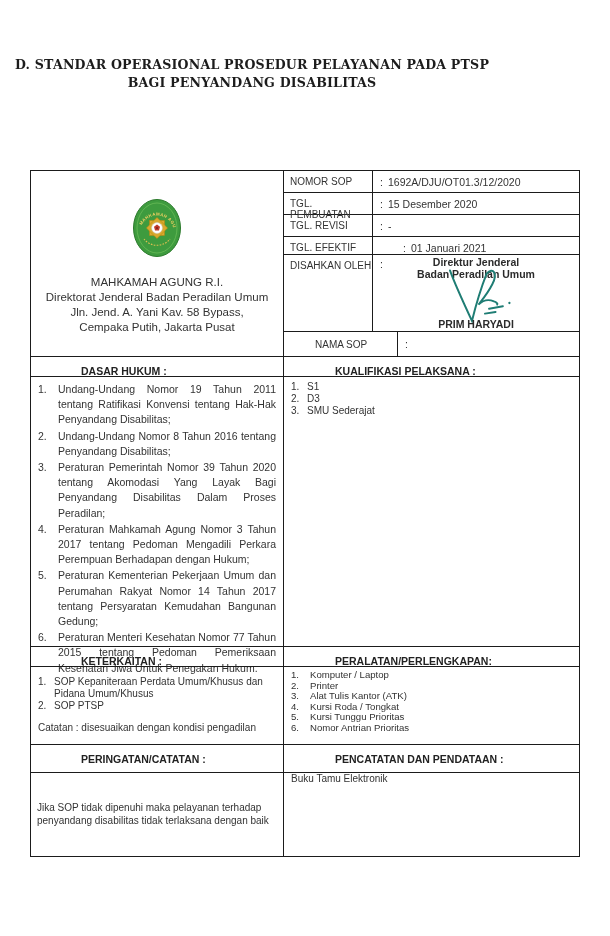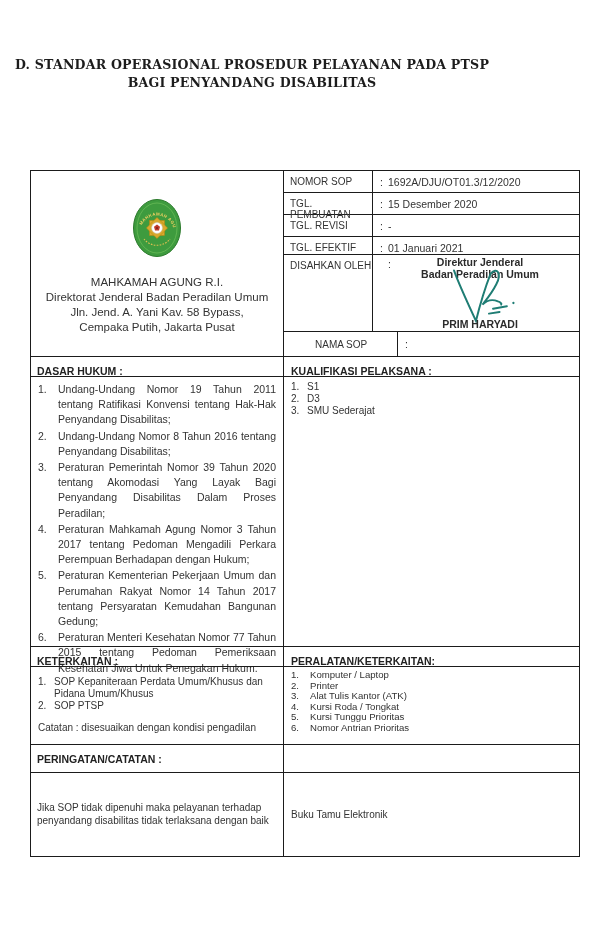--- a/index.html
+++ b/index.html
@@ -19,46 +19,46 @@
   
   .top-block { height: 186px; display: flex; }
   .org-cell { width: 253px; position: relative; }
   .logo-wrap { position: absolute; top: 27px; left: 50%; transform: translateX(-50%); }
   .org-text { position: absolute; top: 104px; left: 0; right: 0; text-align: center;
               font-size: 11.5px; line-height: 15px; color: #333; }
   .top-right { flex: 1; display: flex; flex-direction: column; }
 
   .meta-row { display: flex; }
   .meta-row.h22 { height: 22px; }
-  .meta-row.h18 { height: 18px; }
+  .meta-row.h18 { height: 18px; gap: 23px; }
   .meta-label { width: 89px; padding: 5px 0 0 6px; font-size: 10px; color: #333; }
   .meta-value { flex: 1; display: flex; padding-top: 5px; font-size: 10.5px; }
   .colon { width: 13px; padding-left: 7px; font-size: 10.5px; color: #333; flex: none; }
   .val { padding-left: 2px; white-space: nowrap; }
 
-  .approval-row { height: 77px; display: flex; gap: 8px; }
+  .approval-row { height: 77px; display: flex; }
   .approval-cell { flex: 1; position: relative; }
   .approval-colon { position: absolute; left: 7px; top: 3px; font-size: 10.5px; }
   .pos-lines { padding-top: 2px; text-align: center; font-weight: bold; font-size: 10.5px; line-height: 11.5px; color: #2b2b2b; }
   .signature { position: absolute; top: 13px; left: 50%; transform: translateX(-46%); }
   .signer { position: absolute; bottom: 1px; left: 0; right: 0; text-align: center;
             font-weight: bold; font-size: 10.5px; color: #2b2b2b; }
 
   .nama-row { flex: 1; display: flex; }
   .nama-label { width: 89px; padding: 7px 0 0 6px; font-size: 10px; margin-left: 25px; }
   .nama-value { flex: 1; display: flex; align-items: center; }
   .nama-text { font-weight: bold; font-size: 10.4px; line-height: 11.2px; color: #2b2b2b; padding-left: 2px; }
 
   
   .sec-head { height: 20px; display: flex; }
   .sec-head.tall { height: 28px; align-items: center; }
   .sec-head .left { width: 253px; padding: 4px 0 0 6px; }
   .sec-head .right { flex: 1; padding: 4px 0 0 7px; }
   .sec-head.tall .left, .sec-head.tall .right { padding-top: 0; align-self: stretch; display: flex; align-items: center; }
-  .sec-title { font-weight: bold; font-size: 10.5px; color: #222; }
+  .sec-title { font-weight: bold; font-size: 10.5px; color: #222; margin-left: 44px; }
   .sec-head.tall .left .sec-title { padding-left: 0; }
   .sec-head.tall .left { padding-left: 6px; }
   .sec-head.tall .right { padding-left: 7px; }
 
   .content-a { height: 270px; display: flex; }
   .content-a .left { width: 253px; padding: 5px 4px 0 7px; }
   .content-a .right { flex: 1; padding: 4px 4px 0 7px; }
 
   .hukum-item { display: flex; margin-bottom: 1px; }
   .hukum-item .num { width: 20px; flex: none; font-size: 10.5px; line-height: 15.2px; }
@@ -74,21 +74,21 @@
   .content-b .right { flex: 1; padding: 3px 4px 0 7px; }
   .ket-item { display: flex; }
   .ket-item .num { width: 16px; flex: none; }
   .ket-note { margin-top: 10px; font-size: 10px; }
   .alat .tight-item { font-size: 9.6px; line-height: 10.6px; }
   .alat .tight-item .num { width: 19px; }
 
   .content-c { flex: 1; display: flex; }
   .content-c .left { width: 253px; display: flex; align-items: center; padding: 0 14px 0 6px;
                      font-size: 10px; line-height: 12.5px; }
-  .content-c .right { flex: 1; display: flex; align-items: center; padding-left: 7px; font-size: 10px; }
+  .content-c .right { flex: 1; display: flex; align-items: flex-start; padding-left: 7px; font-size: 10px; }
 </style>
 </head>
 <body>
 
 <div class="page">
 
   <div class="title">
     <div>D. STANDAR OPERASIONAL PROSEDUR PELAYANAN PADA PTSP</div>
     <div>BAGI PENYANDANG DISABILITAS</div>
   </div>
@@ -233,21 +233,21 @@
           <div>SMU Sederajat</div>
         </div>
       </div>
     </div>
 
     <div class="sec-head bb">
       <div class="left br">
         <span class="sec-title">KETERKAITAN :</span>
       </div>
       <div class="right">
-        <span class="sec-title">PERALATAN/KETERKAITAN:</span>
+        <span class="sec-title">PERALATAN/PERLENGKAPAN:</span>
       </div>
     </div>
 
     <div class="content-b bb">
       <div class="left br">
         <div class="ket-item">
           <div class="num">1.</div>
           <div>SOP Kepaniteraan Perdata Umum/Khusus dan Pidana Umum/Khusus</div>
         </div>
         <div class="ket-item">
@@ -281,20 +281,23 @@
           <div class="num">6.</div>
           <div>Nomor Antrian Prioritas</div>
         </div>
       </div>
     </div>
 
     <div class="sec-head tall bb">
       <div class="left br">
         <span class="sec-title">PERINGATAN/CATATAN :</span>
       </div>
+      <div class="right">
+        <span class="sec-title">PENCATATAN DAN PENDATAAN :</span>
+      </div>
     </div>
 
     <div class="content-c">
       <div class="left br">
         <div>Jika SOP tidak dipenuhi maka pelayanan terhadap penyandang disabilitas tidak terlaksana dengan baik</div>
       </div>
       <div class="right">
         <div>Buku Tamu Elektronik</div>
       </div>
     </div>

